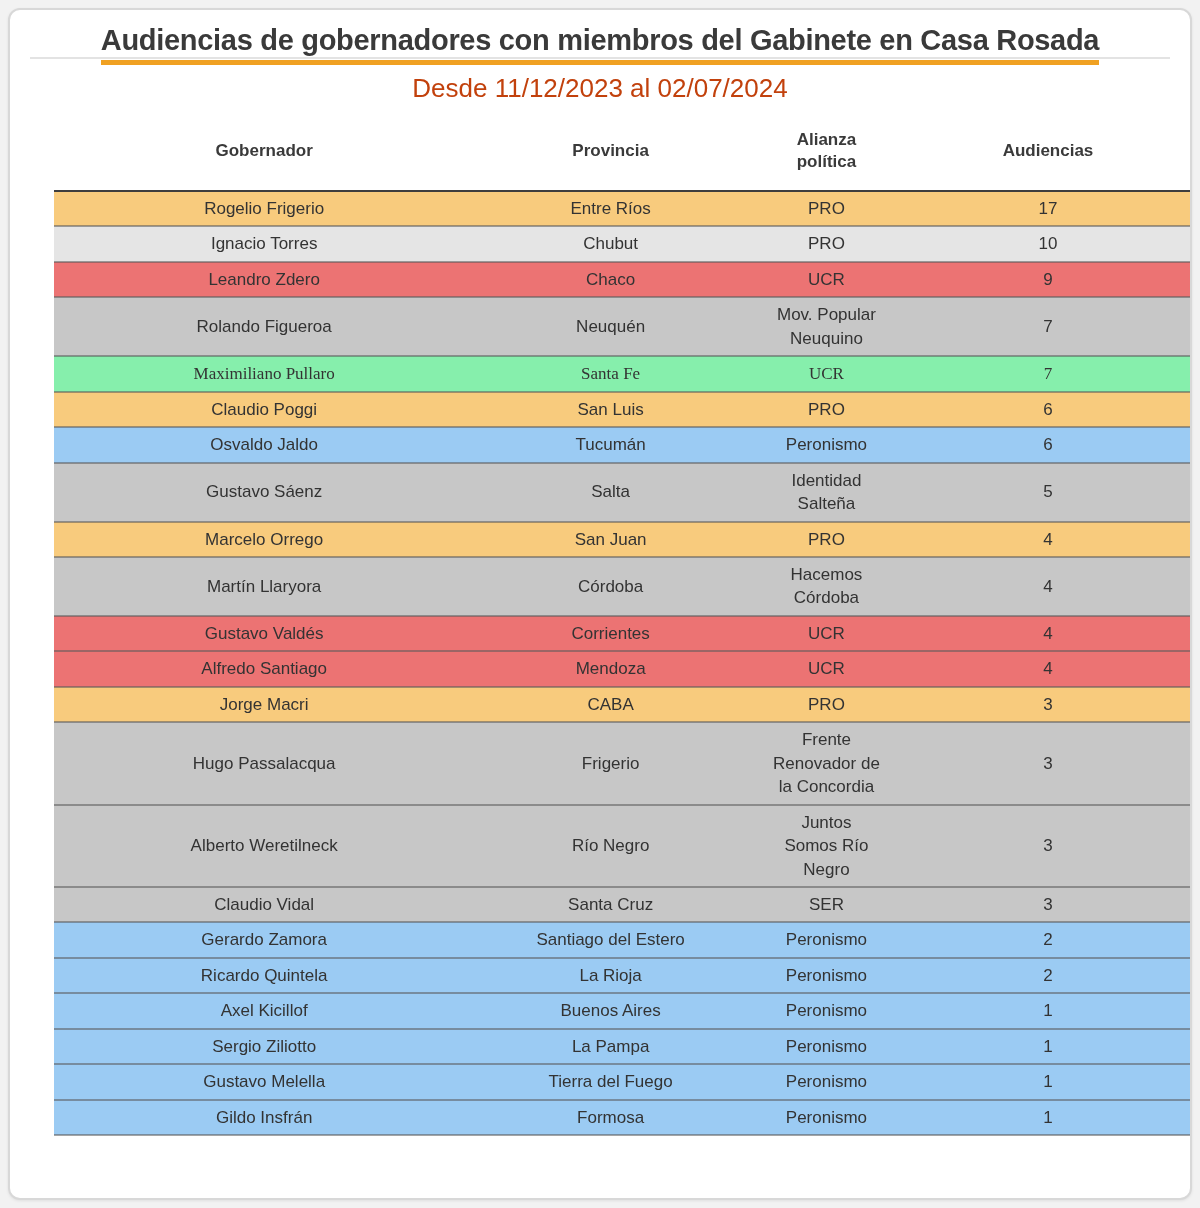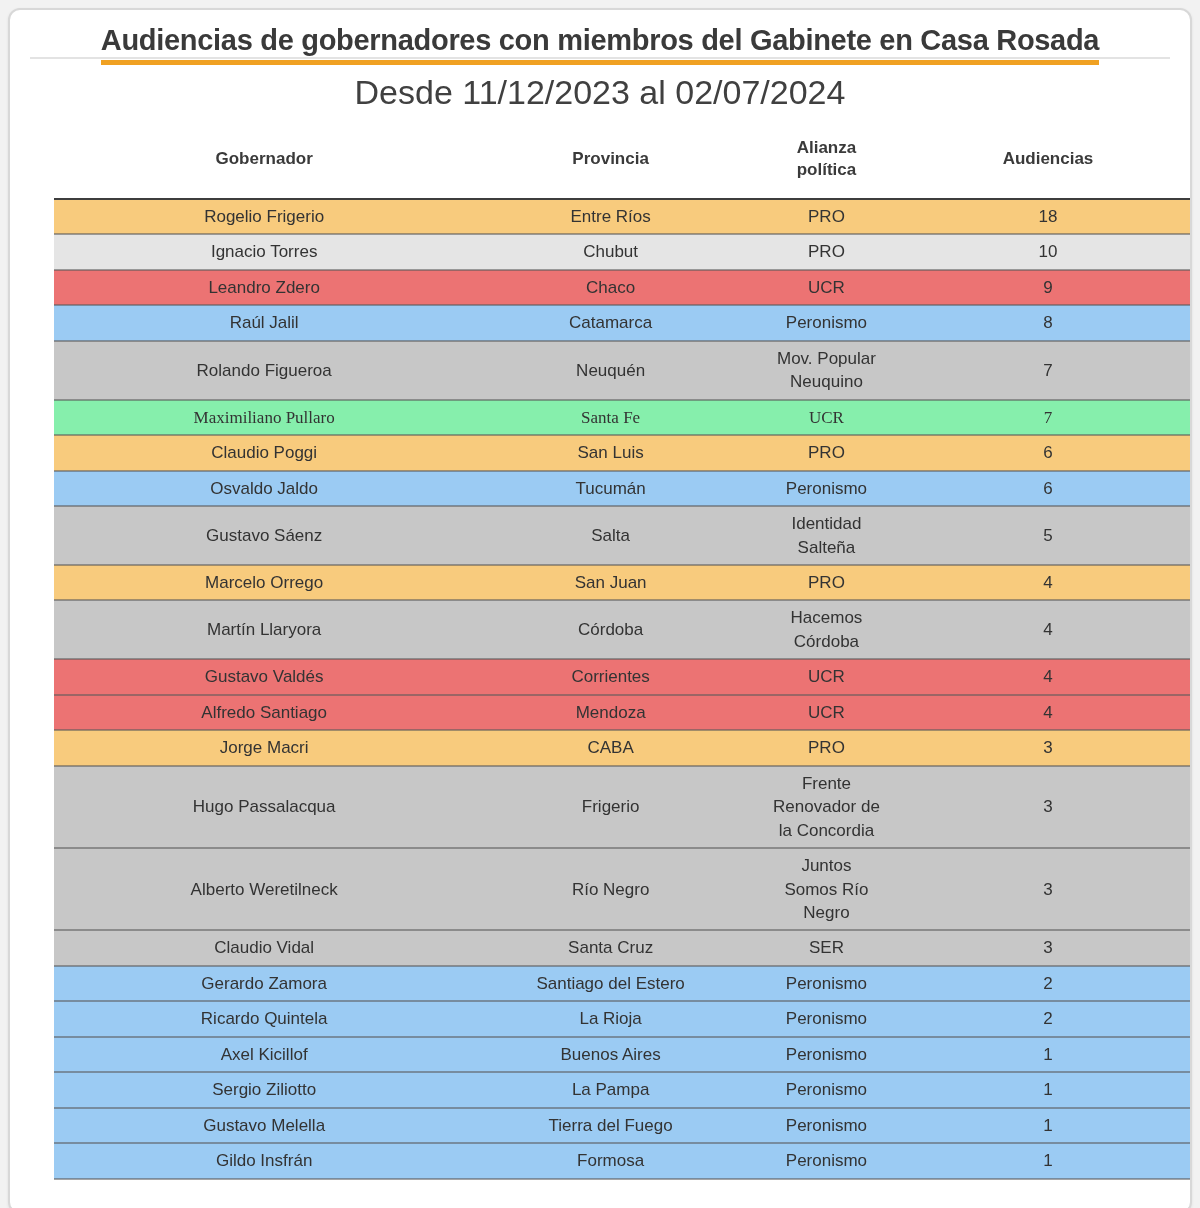--- a/index.html
+++ b/index.html
@@ -40,23 +40,23 @@
     z-index: 1;
     font-size: 29px;
     font-weight: bold;
     letter-spacing: -0.3px;
     color: #3a3a3a;
     border-bottom: 5px solid #f0a122;
     padding-bottom: 3px;
     margin: 0;
   }
   .subtitle {
-    font-size: 34px;
+    font-size: 26px;
     font-weight: normal;
-    color: #404040;
+    color: #c2410c;
     margin: 8px 0 0 0;
   }
   
   .table-wrap {
     padding: 14px 10px 0 10px;
   }
   table.gov-table {
     width: 100%;
     border-collapse: collapse;
     table-layout: fixed;
@@ -130,43 +130,37 @@
           <th>Provincia</th>
           <th class="narrow">Alianza política</th>
           <th>Audiencias</th>
         </tr>
       </thead>
       <tbody>
   <tr style="background: rgb(248, 203, 125);">
     <td class="gobernador">Rogelio Frigerio</td>
     <td class="provincia">Entre Ríos</td>
     <td class="alianza">PRO</td>
-    <td class="audiencias">18</td>
+    <td class="audiencias">17</td>
   </tr>
 
   <tr style="background: #e5e5e5;">
     <td class="gobernador">Ignacio Torres</td>
     <td class="provincia">Chubut</td>
     <td class="alianza">PRO</td>
     <td class="audiencias">10</td>
   </tr>
 
   <tr style="background: rgb(236, 115, 115);">
     <td class="gobernador">Leandro Zdero</td>
     <td class="provincia">Chaco</td>
     <td class="alianza">UCR</td>
     <td class="audiencias">9</td>
   </tr>
 
-  <tr style="background: rgb(155, 203, 243);">
-    <td class="gobernador">Raúl Jalil</td>
-    <td class="provincia">Catamarca</td>
-    <td class="alianza">Peronismo</td>
-    <td class="audiencias">8</td>
-  </tr>
 
   <tr style="background: rgb(199, 199, 199);">
     <td class="gobernador">Rolando Figueroa</td>
     <td class="provincia">Neuquén</td>
     <td class="alianza">Mov. Popular
 Neuquino</td>
     <td class="audiencias">7</td>
   </tr>
 
   <tr style="background: #86efac; font-family: Liberation Serif, serif;">

